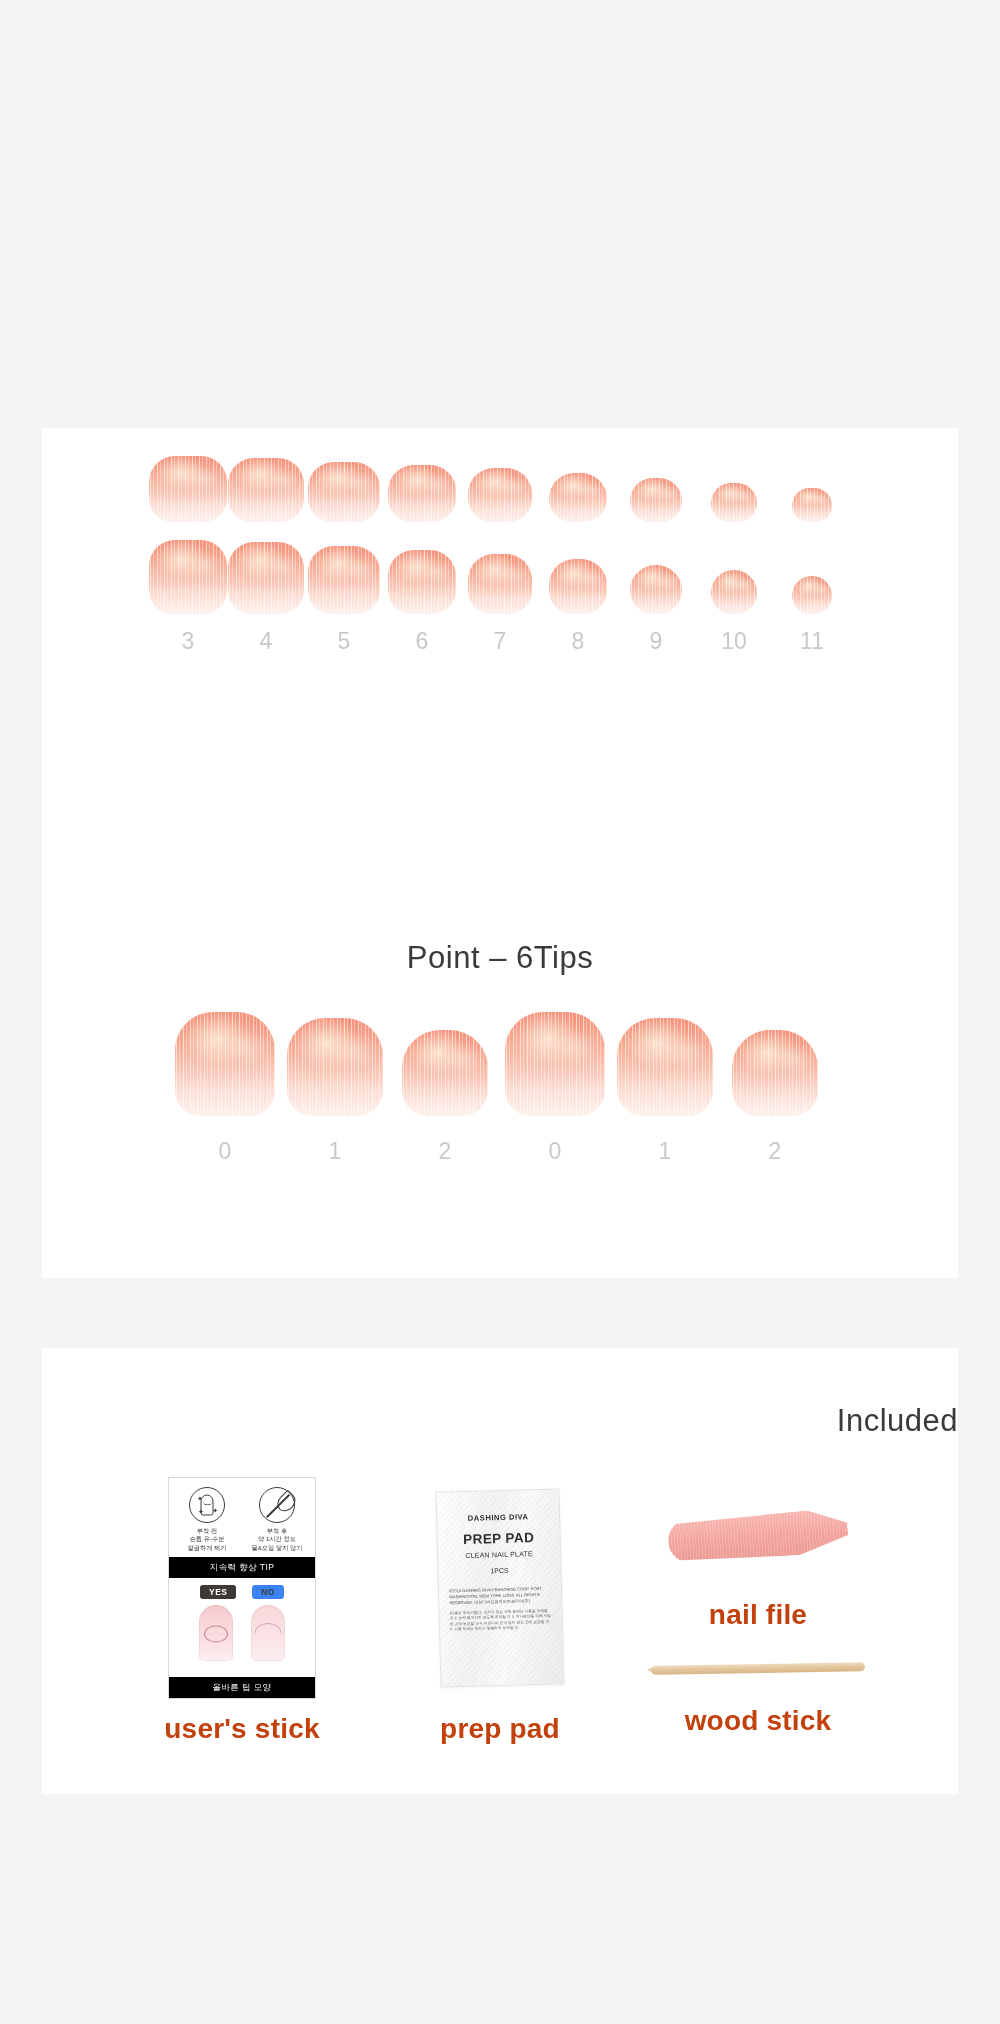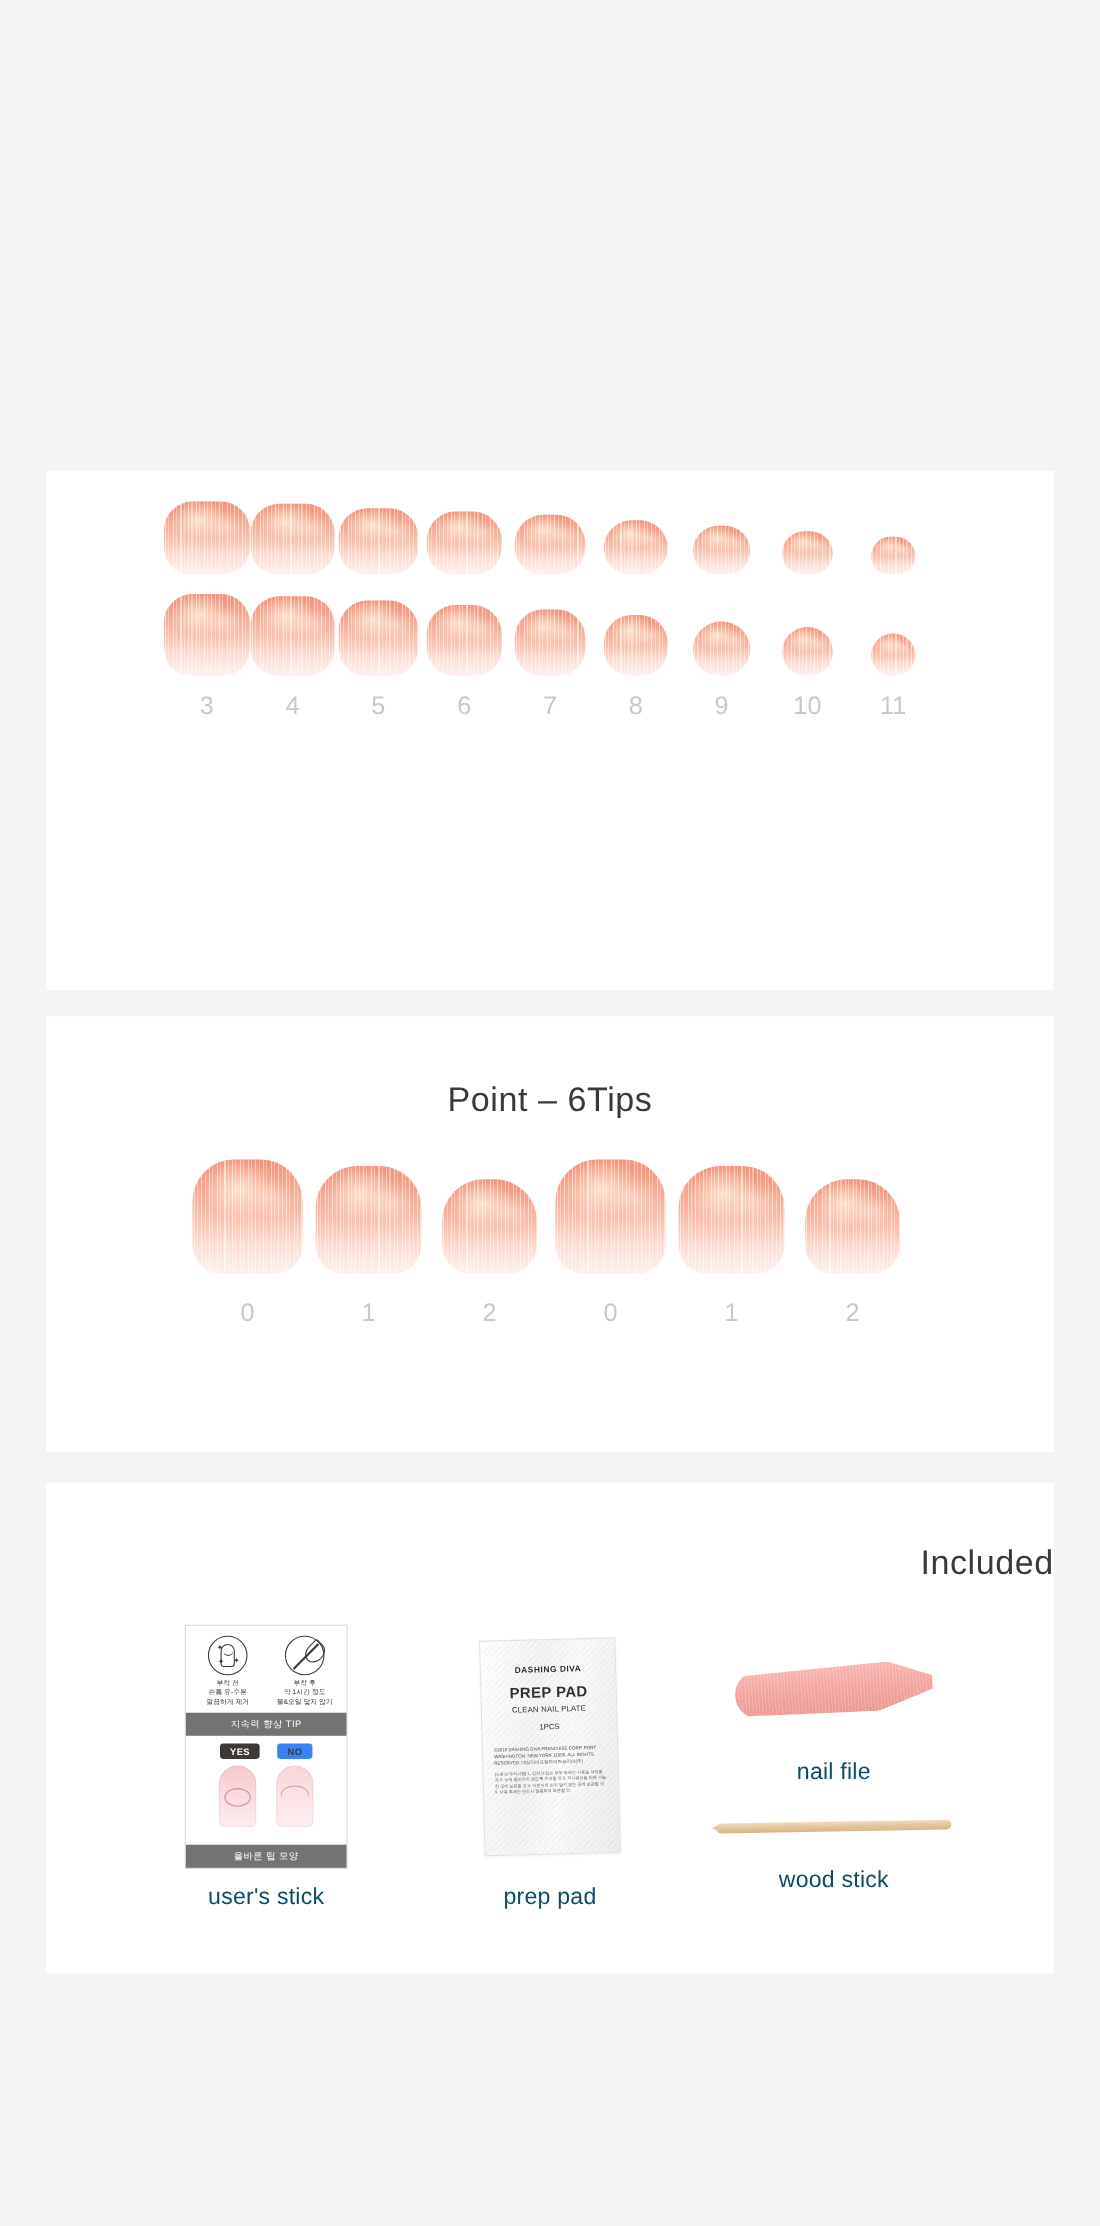--- a/index.html
+++ b/index.html
@@ -33,21 +33,21 @@
   }
 
   
   .card {
     position: absolute;
     left: 42px;
     width: 916px;
     background: #ffffff;
   }
   #card-main  { top: 428px;  height: 472px; }
-  #card-point { top: 924px;  height: 396px; }
+  #card-point { top: 882px;  height: 396px; }
   #card-incl  { top: 1348px; height: 446px; }
 
   .card-title {
     text-align: center;
     font-size: 31px;
     font-weight: 300;
     color: #3a3a3a;
     letter-spacing: 0.5px;
   }
   #card-main  .card-title { padding-top: 60px; }
@@ -161,23 +161,23 @@
   }
   .incl-art {
     height: 230px;
     display: flex;
     align-items: center;
     justify-content: center;
     position: relative;
     width: 100%;
   }
   .incl-label {
-    font-size: 21px;
-    font-weight: 400;
-    color: #0c4a6e;
+    font-size: 28px;
+    font-weight: 700;
+    color: #c2410c;
     margin-top: 10px;
     letter-spacing: 0.2px;
   }
 
   
   .guide {
     width: 148px;
     height: 222px;
     background: #ffffff;
     border: 1px solid #d8d8d8;
@@ -229,21 +229,21 @@
     border: 1.5px solid #3a3a3a;
     border-radius: 2px 50% 50% 50%;
     rotate: 45deg;
   }
   .guide-slash {
     position:absolute; left:2px; top:50%;
     width:32px; height:1.6px; background:#3a3a3a;
     transform: rotate(-45deg); transform-origin: center;
   }
   .guide-bar {
-    background: #737373;
+    background: #000000;
     color: #fff;
     text-align: center;
     font-size: 8.5px;
     padding: 4.5px 0;
     letter-spacing: 0.4px;
   }
   .guide-mid {
     display: flex; justify-content: center; gap: 16px;
     padding: 7px 0 0;
   }

